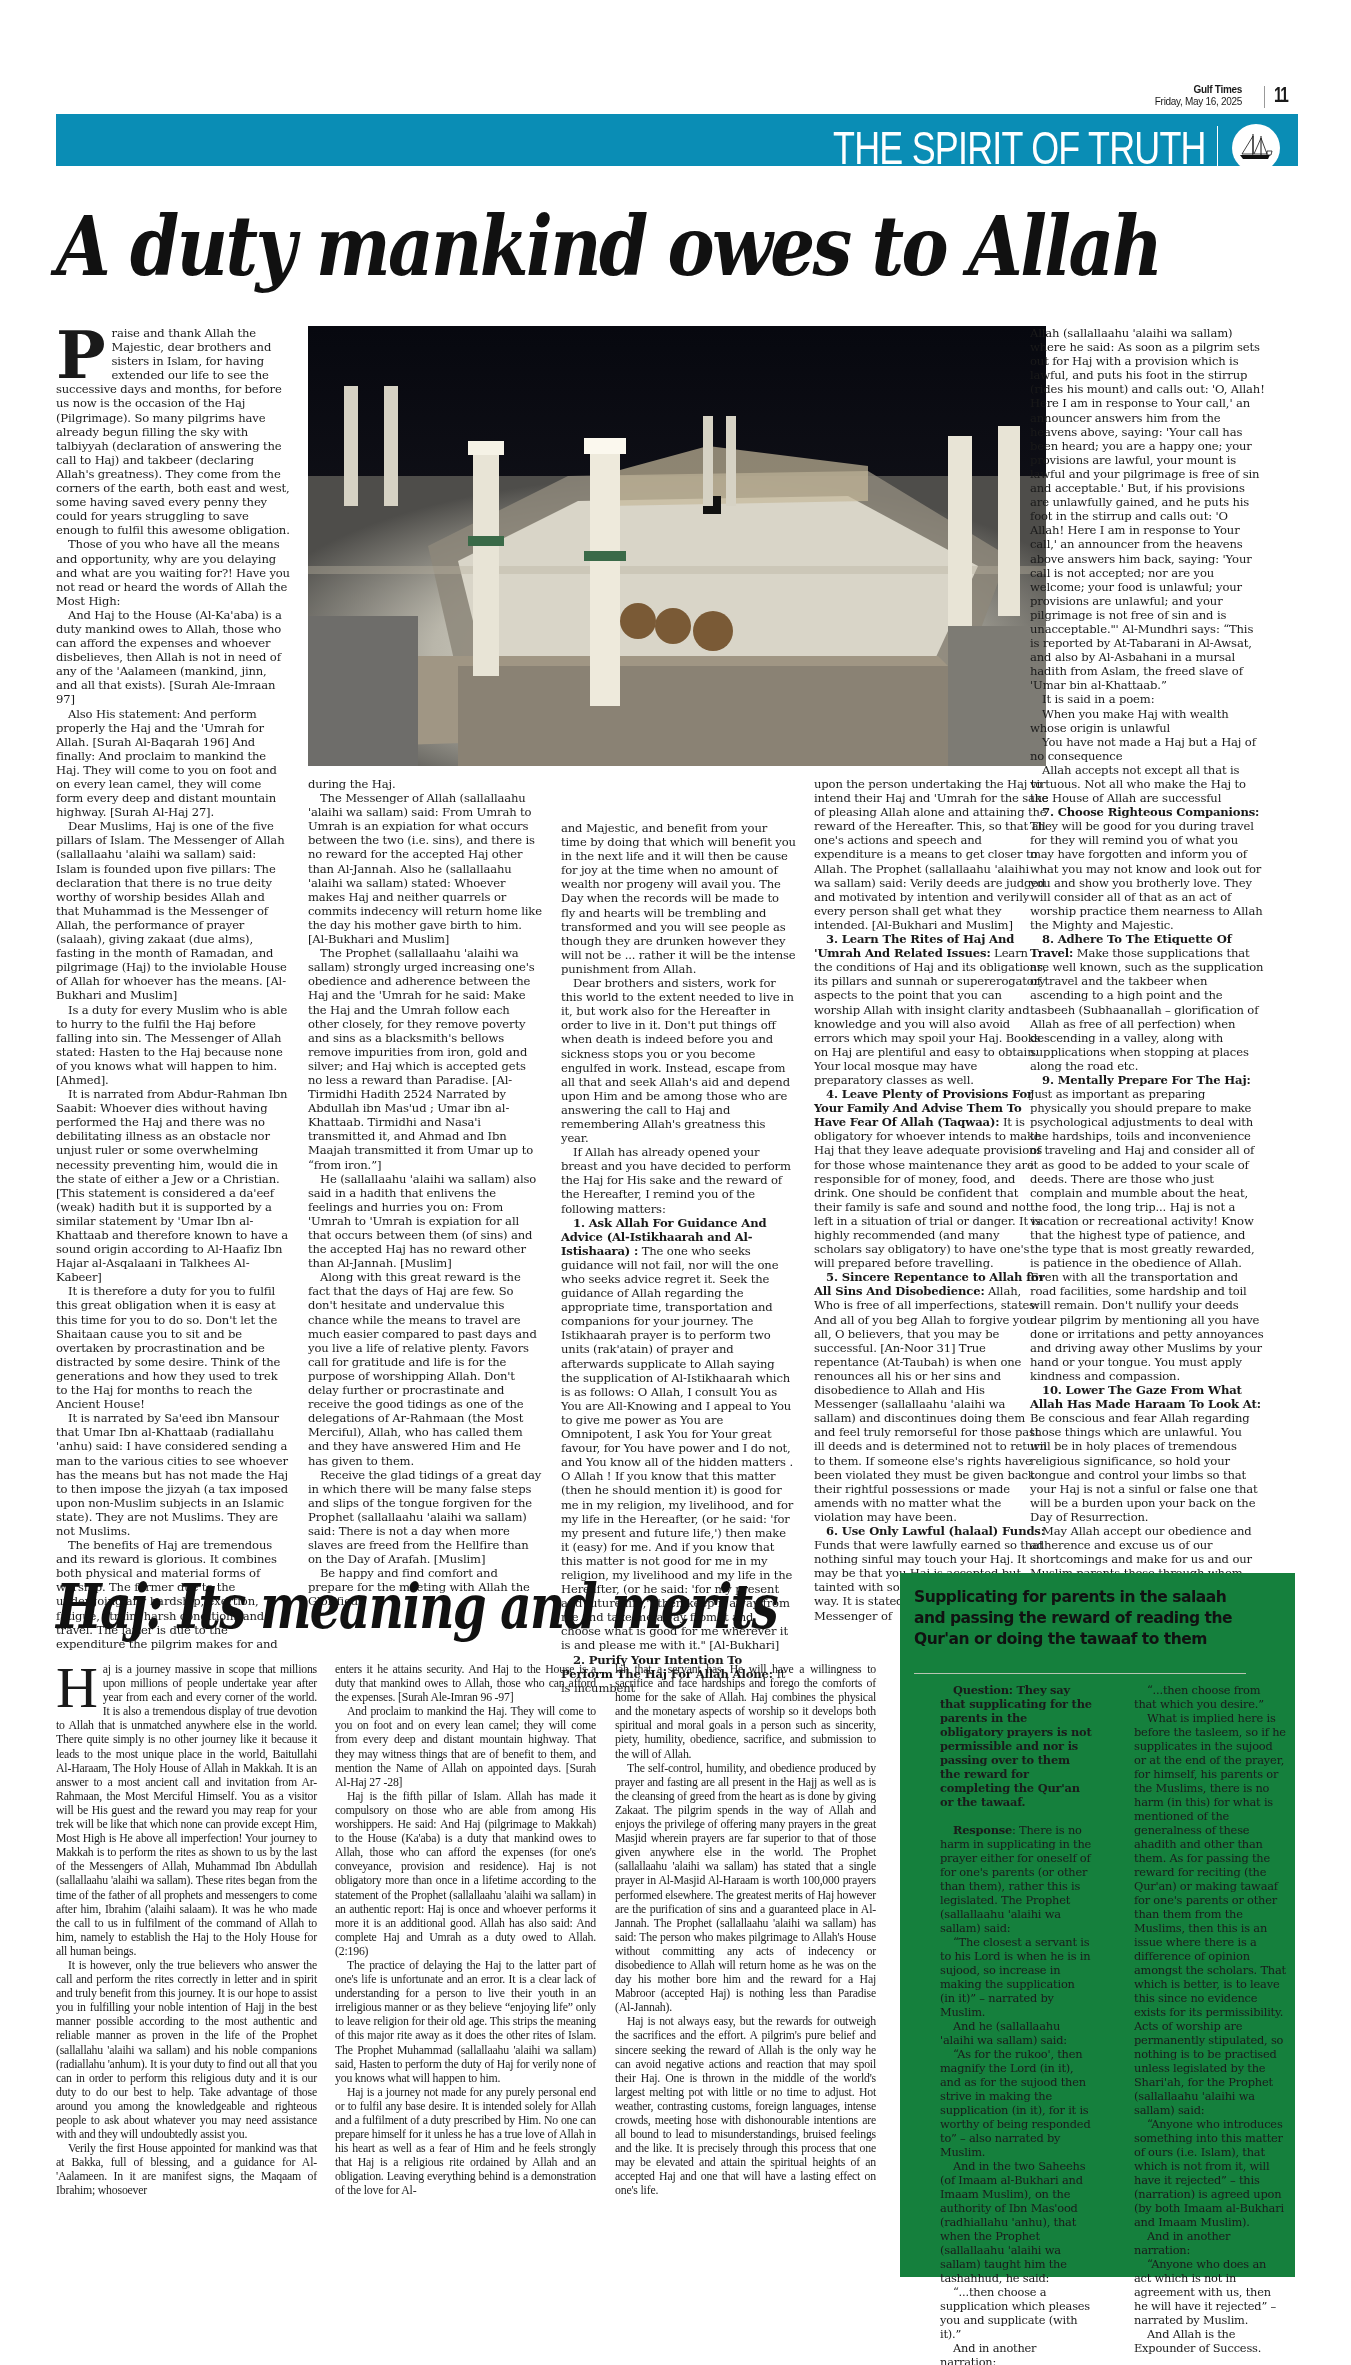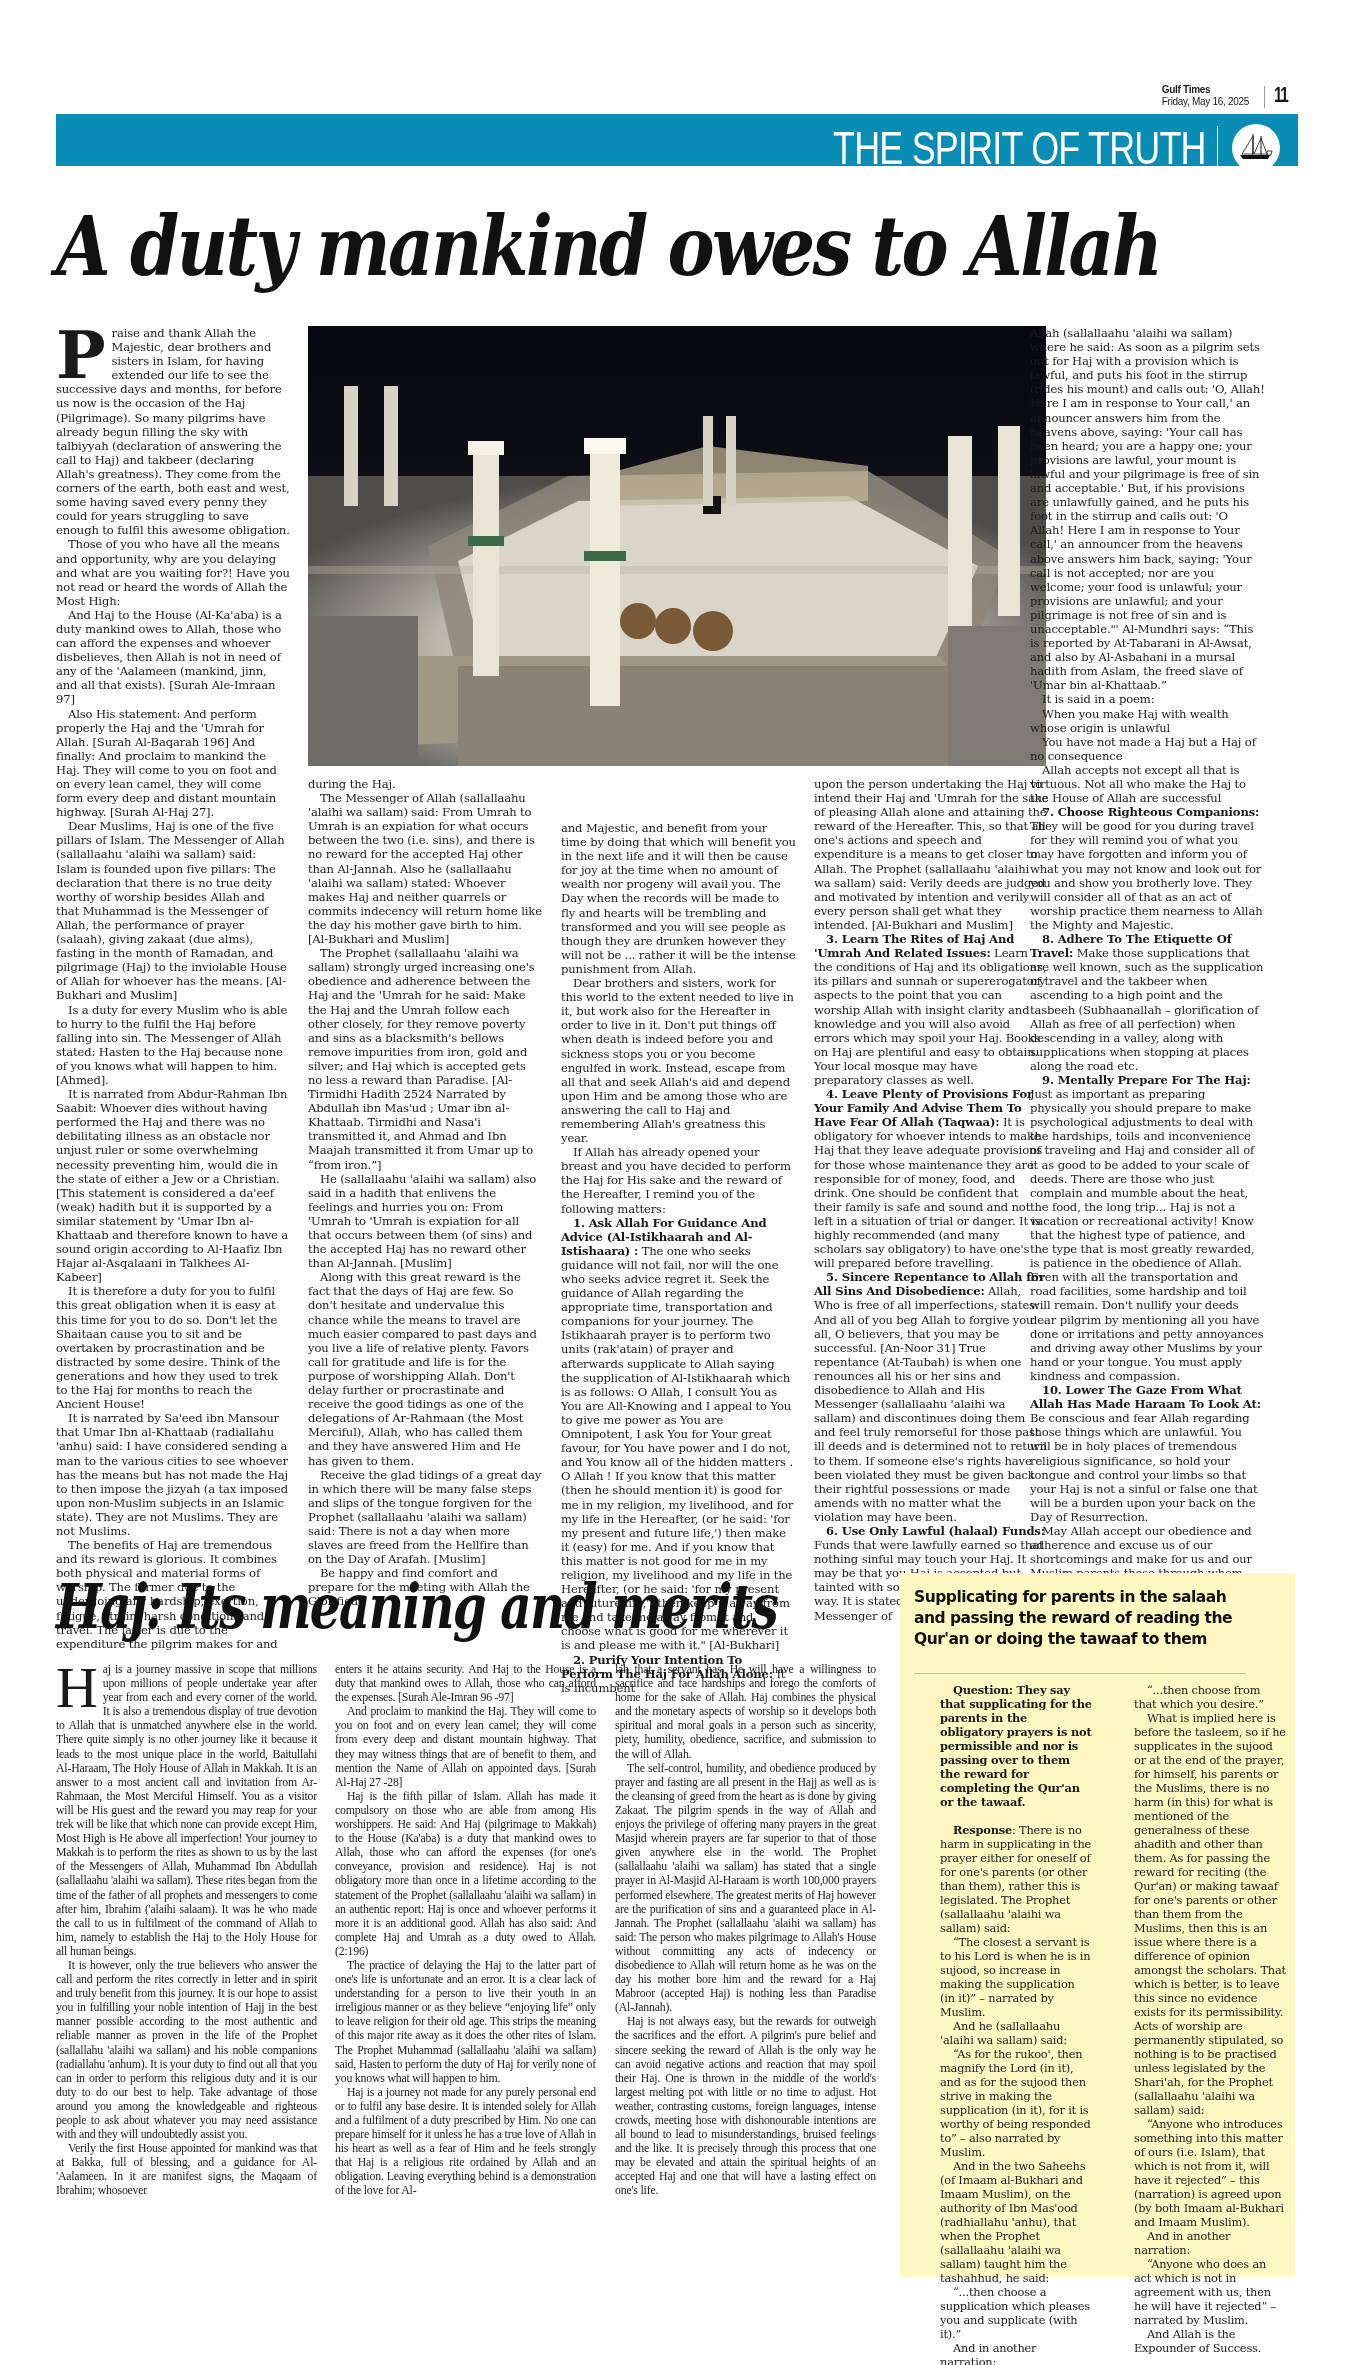--- a/index.html
+++ b/index.html
@@ -1,19 +1,19 @@
 <!DOCTYPE html>
 <html><head>
 <meta charset="utf-8">
 <style>
   * { box-sizing: border-box; margin: 0; padding: 0; }
   html, body { width: 1351px; height: 2365px; background: #ffffff; overflow: hidden; }
   body { position: relative; font-family: "DejaVu Serif", "Liberation Serif", serif; color: #1a1a1a; }
 
-  .masthead-meta { position: absolute; top: 84px; right: 102px; text-align: left; font-family: "Liberation Sans", sans-serif; line-height: 12px; }
+  .masthead-meta { position: absolute; top: 84px; right: 109px; text-align: right; font-family: "Liberation Sans", sans-serif; line-height: 12px; }
   .masthead-meta .pub { font-size: 10px; font-weight: bold; letter-spacing: -0.3px; }
   .masthead-meta .date { font-size: 10px; letter-spacing: -0.3px; }
   .page-sep { position: absolute; top: 86px; left: 1264px; width: 1px; height: 22px; background: #999; }
   .page-num { position: absolute; top: 82px; left: 1274px; font-family: "Liberation Sans", sans-serif; font-size: 22px; font-weight: bold; letter-spacing: -2px; transform: scaleX(0.7); transform-origin: left; }
 
   .banner { position: absolute; left: 56px; top: 114px; width: 1242px; height: 52px; background: #0a8db5; }
   .banner-title { position: absolute; right: 92px; top: 10px; font-family: "Liberation Sans", sans-serif; font-size: 46px; font-weight: normal; color: #ffffff; letter-spacing: -1px; transform: scaleX(0.78); transform-origin: right; line-height: 48px; -webkit-text-stroke: 0; }
   .banner-bar { position: absolute; right: 80px; top: 12px; width: 1.5px; height: 44px; background: #ffffff; }
   .banner-logo { position: absolute; right: 18px; top: 10px; width: 48px; height: 48px; border-radius: 50%; background: #ffffff; display: flex; align-items: center; justify-content: center; }
 
@@ -25,21 +25,21 @@
   .dropcap { float: left; font-size: 66px; line-height: 54px; font-weight: bold; margin: 2px 6px 0 0; font-family: "DejaVu Serif", serif; }
 
   .photo { position: absolute; left: 308px; top: 326px; width: 738px; height: 440px; overflow: hidden; background: #0a0c14; }
 
   .headline-2 { position: absolute; left: 56px; top: 1574px; font-family: "DejaVu Serif", serif; font-style: italic; font-size: 62px; letter-spacing: -2px; line-height: 66px; transform: scaleX(0.78); transform-origin: left; white-space: nowrap; color: #111; }
 
   .bcol { position: absolute; width: 261px; font-size: 11.8px; line-height: 14.1px; text-align: justify; letter-spacing: -0.2px; font-family: "Liberation Serif", serif; }
   .bcol p { text-indent: 12px; }
   .bcol .dropcap2 { float: left; font-size: 58px; line-height: 46px; margin: 3px 5px 0 0; font-family: "Liberation Serif", serif; }
 
-  .gbox { position: absolute; left: 900px; top: 1573px; width: 395px; height: 704px; background: #fef9c3; padding-left: 29px; }
+  .gbox { position: absolute; left: 900px; top: 1573px; width: 395px; height: 704px; background: #15803d; padding-left: 29px; }
   .gbox-title { position: absolute; left: 14px; top: 14px; width: 340px; font-family: "DejaVu Sans", sans-serif; font-weight: bold; font-size: 15.5px; line-height: 21px; letter-spacing: -0.5px; color: #111; }
   .gbox-rule { position: absolute; left: 14px; top: 100px; width: 332px; height: 1px; background: #b8c4b2; }
   .gcol { position: absolute; top: 110px; width: 180px; font-size: 11.4px; line-height: 14px; letter-spacing: -0.2px; }
   .gcol p { text-indent: 13px; margin-left: 28px; }
   .gcol .q { font-weight: bold; }
 </style>
 </head>
 <body>
 
 <div class="masthead-meta">

